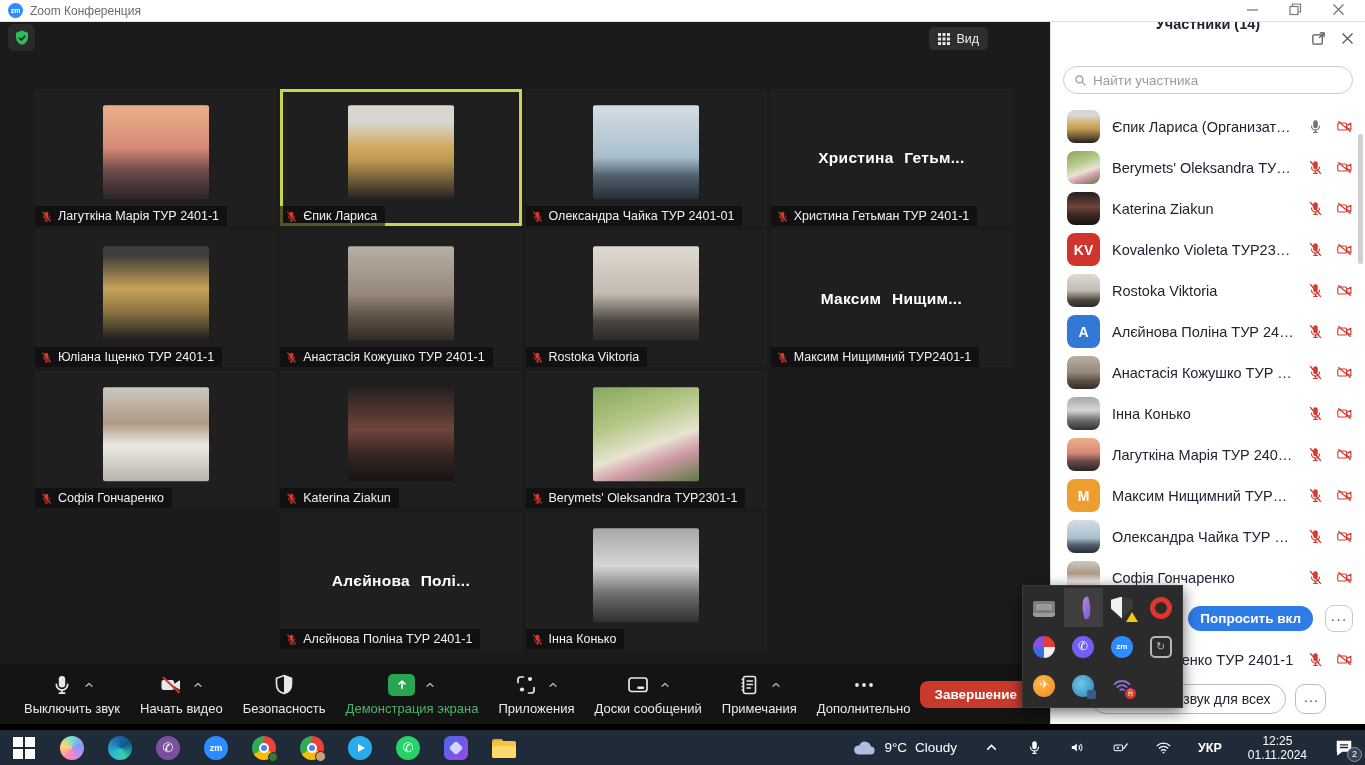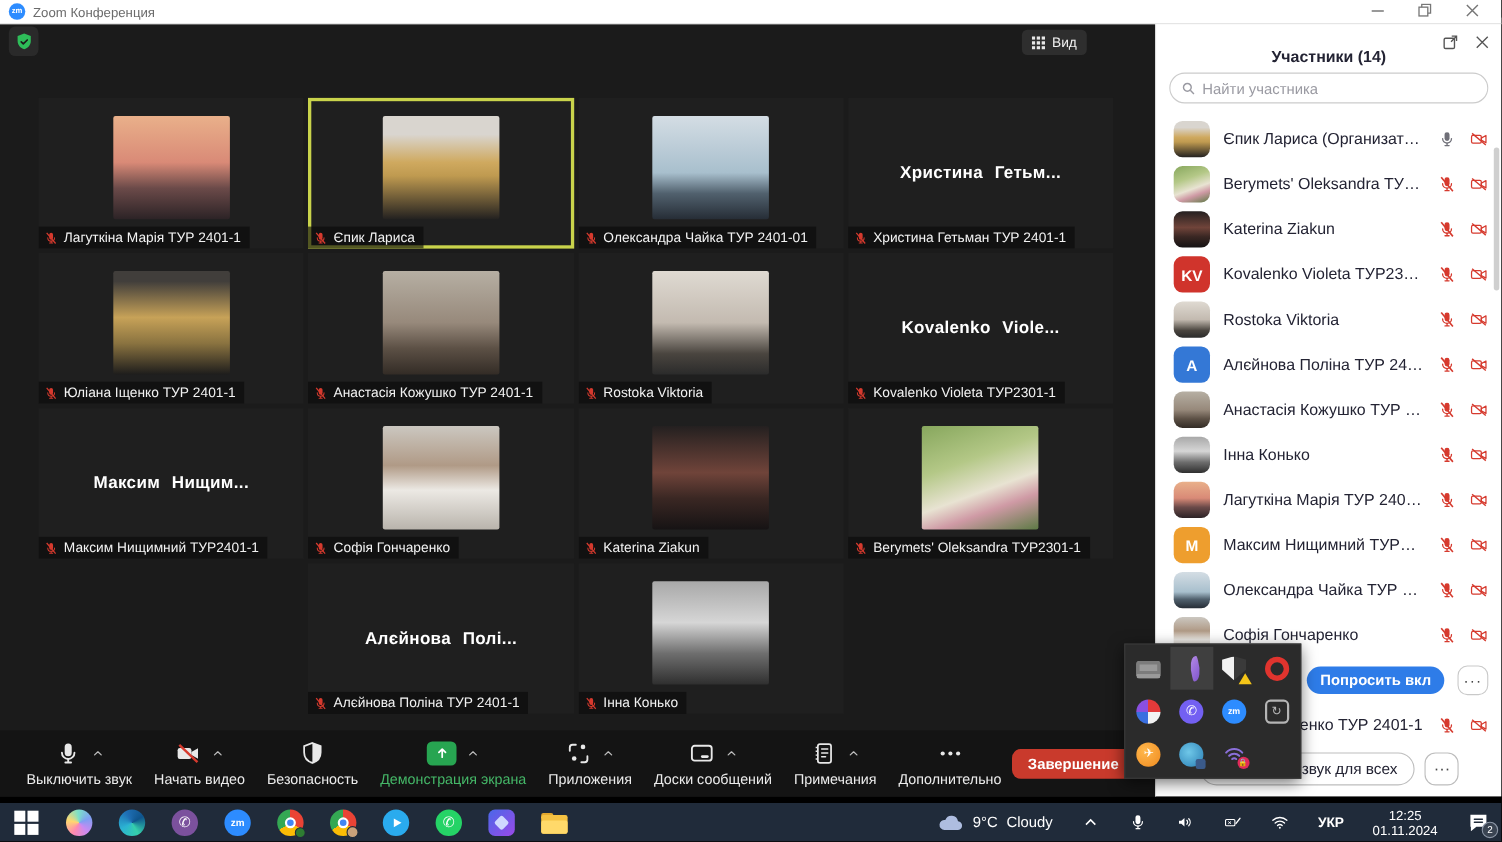--- a/index.html
+++ b/index.html
@@ -43,21 +43,21 @@
   .tb-chev { width:12px; height:12px; color:#bdbdbd; }
   .tb-chev svg { width:12px; height:12px; display:block; }
   .tb-label { font-size:13px; color:#ececec; white-space:nowrap; }
   .tb-btn.accent .tb-label { color:#45b868; }
   .share-box { width:27px; height:22px; background:#27a551; border-radius:5px; display:flex; align-items:center; justify-content:center; }
   .share-box svg { width:16px; height:16px; }
   .end-btn { margin-left:auto; margin-right:26px; background:#c93a2c; color:#fff; font-size:13.5px; font-weight:bold; padding:6px 14px; border-radius:8px; white-space:nowrap; }
 
   
   .panel { position:absolute; left:1050px; top:0; width:315px; height:708px; background:#fff; border-left:1px solid #ddd; }
-  .panel-header { position:relative; height:44px; display:flex; align-items:flex-end; justify-content:center; }
+  .panel-header { position:relative; height:44px; display:flex; align-items:flex-start; justify-content:center; }
   .panel-title { font-size:14.5px; font-weight:bold; color:#232333; }
   .panel-hicons { position:absolute; right:10px; top:0; height:44px; display:flex; align-items:center; gap:14px; }
   .panel-hicons .hic { width:15px; height:15px; color:#555; }
   .panel-hicons .hic svg { width:15px; height:15px; display:block; }
   .searchbox { margin:6px 12px 4px 12px; height:28px; border:1px solid #ccc; border-radius:14px; display:flex; align-items:center; padding:0 10px; gap:6px; }
   .searchbox svg { width:13px; height:13px; stroke:#9a9aa2; flex:0 0 auto; }
   .searchbox input { border:none; outline:none; font-size:13.5px; color:#333; width:100%; background:transparent; }
   .searchbox input::placeholder { color:#9a9aa2; }
 
   .plist { position:absolute; left:0; top:90px; width:315px; height:566px; overflow:hidden; }
@@ -234,34 +234,20 @@
             <div class="tile-label">
               <span class="ic">
                 <svg viewBox="0 0 24 24">
                   <path d="M12 14.5a3.2 3.2 0 0 0 3.2-3.2V6.2a3.2 3.2 0 1 0-6.4 0v5.1A3.2 3.2 0 0 0 12 14.5z" fill="currentColor"></path>
                   <path d="M6.3 11.3a5.7 5.7 0 0 0 11.4 0" fill="none" stroke="currentColor" stroke-width="1.7" stroke-linecap="round"></path>
                   <path d="M12 17v3.2M9.4 20.2h5.2" stroke="currentColor" stroke-width="1.7" stroke-linecap="round" fill="none"></path>
                   <line x1="4.5" y1="3" x2="19.5" y2="21" stroke="currentColor" stroke-width="2.1"></line>
                 </svg>
               </span>
               <span class="nm">Rostoka Viktoria</span>
-            </div>
-          </div>
-          <div class="tile">
-            <div class="tile-center">Kovalenko Viole...</div>
-            <div class="tile-label">
-              <span class="ic">
-                <svg viewBox="0 0 24 24">
-                  <path d="M12 14.5a3.2 3.2 0 0 0 3.2-3.2V6.2a3.2 3.2 0 1 0-6.4 0v5.1A3.2 3.2 0 0 0 12 14.5z" fill="currentColor"></path>
-                  <path d="M6.3 11.3a5.7 5.7 0 0 0 11.4 0" fill="none" stroke="currentColor" stroke-width="1.7" stroke-linecap="round"></path>
-                  <path d="M12 17v3.2M9.4 20.2h5.2" stroke="currentColor" stroke-width="1.7" stroke-linecap="round" fill="none"></path>
-                  <line x1="4.5" y1="3" x2="19.5" y2="21" stroke="currentColor" stroke-width="2.1"></line>
-                </svg>
-              </span>
-              <span class="nm">Kovalenko Violeta ТУР2301-1</span>
             </div>
           </div>
           <div class="tile">
             <div class="tile-center">Максим Нищим...</div>
             <div class="tile-label">
               <span class="ic">
                 <svg viewBox="0 0 24 24">
                   <path d="M12 14.5a3.2 3.2 0 0 0 3.2-3.2V6.2a3.2 3.2 0 1 0-6.4 0v5.1A3.2 3.2 0 0 0 12 14.5z" fill="currentColor"></path>
                   <path d="M6.3 11.3a5.7 5.7 0 0 0 11.4 0" fill="none" stroke="currentColor" stroke-width="1.7" stroke-linecap="round"></path>
                   <path d="M12 17v3.2M9.4 20.2h5.2" stroke="currentColor" stroke-width="1.7" stroke-linecap="round" fill="none"></path>

